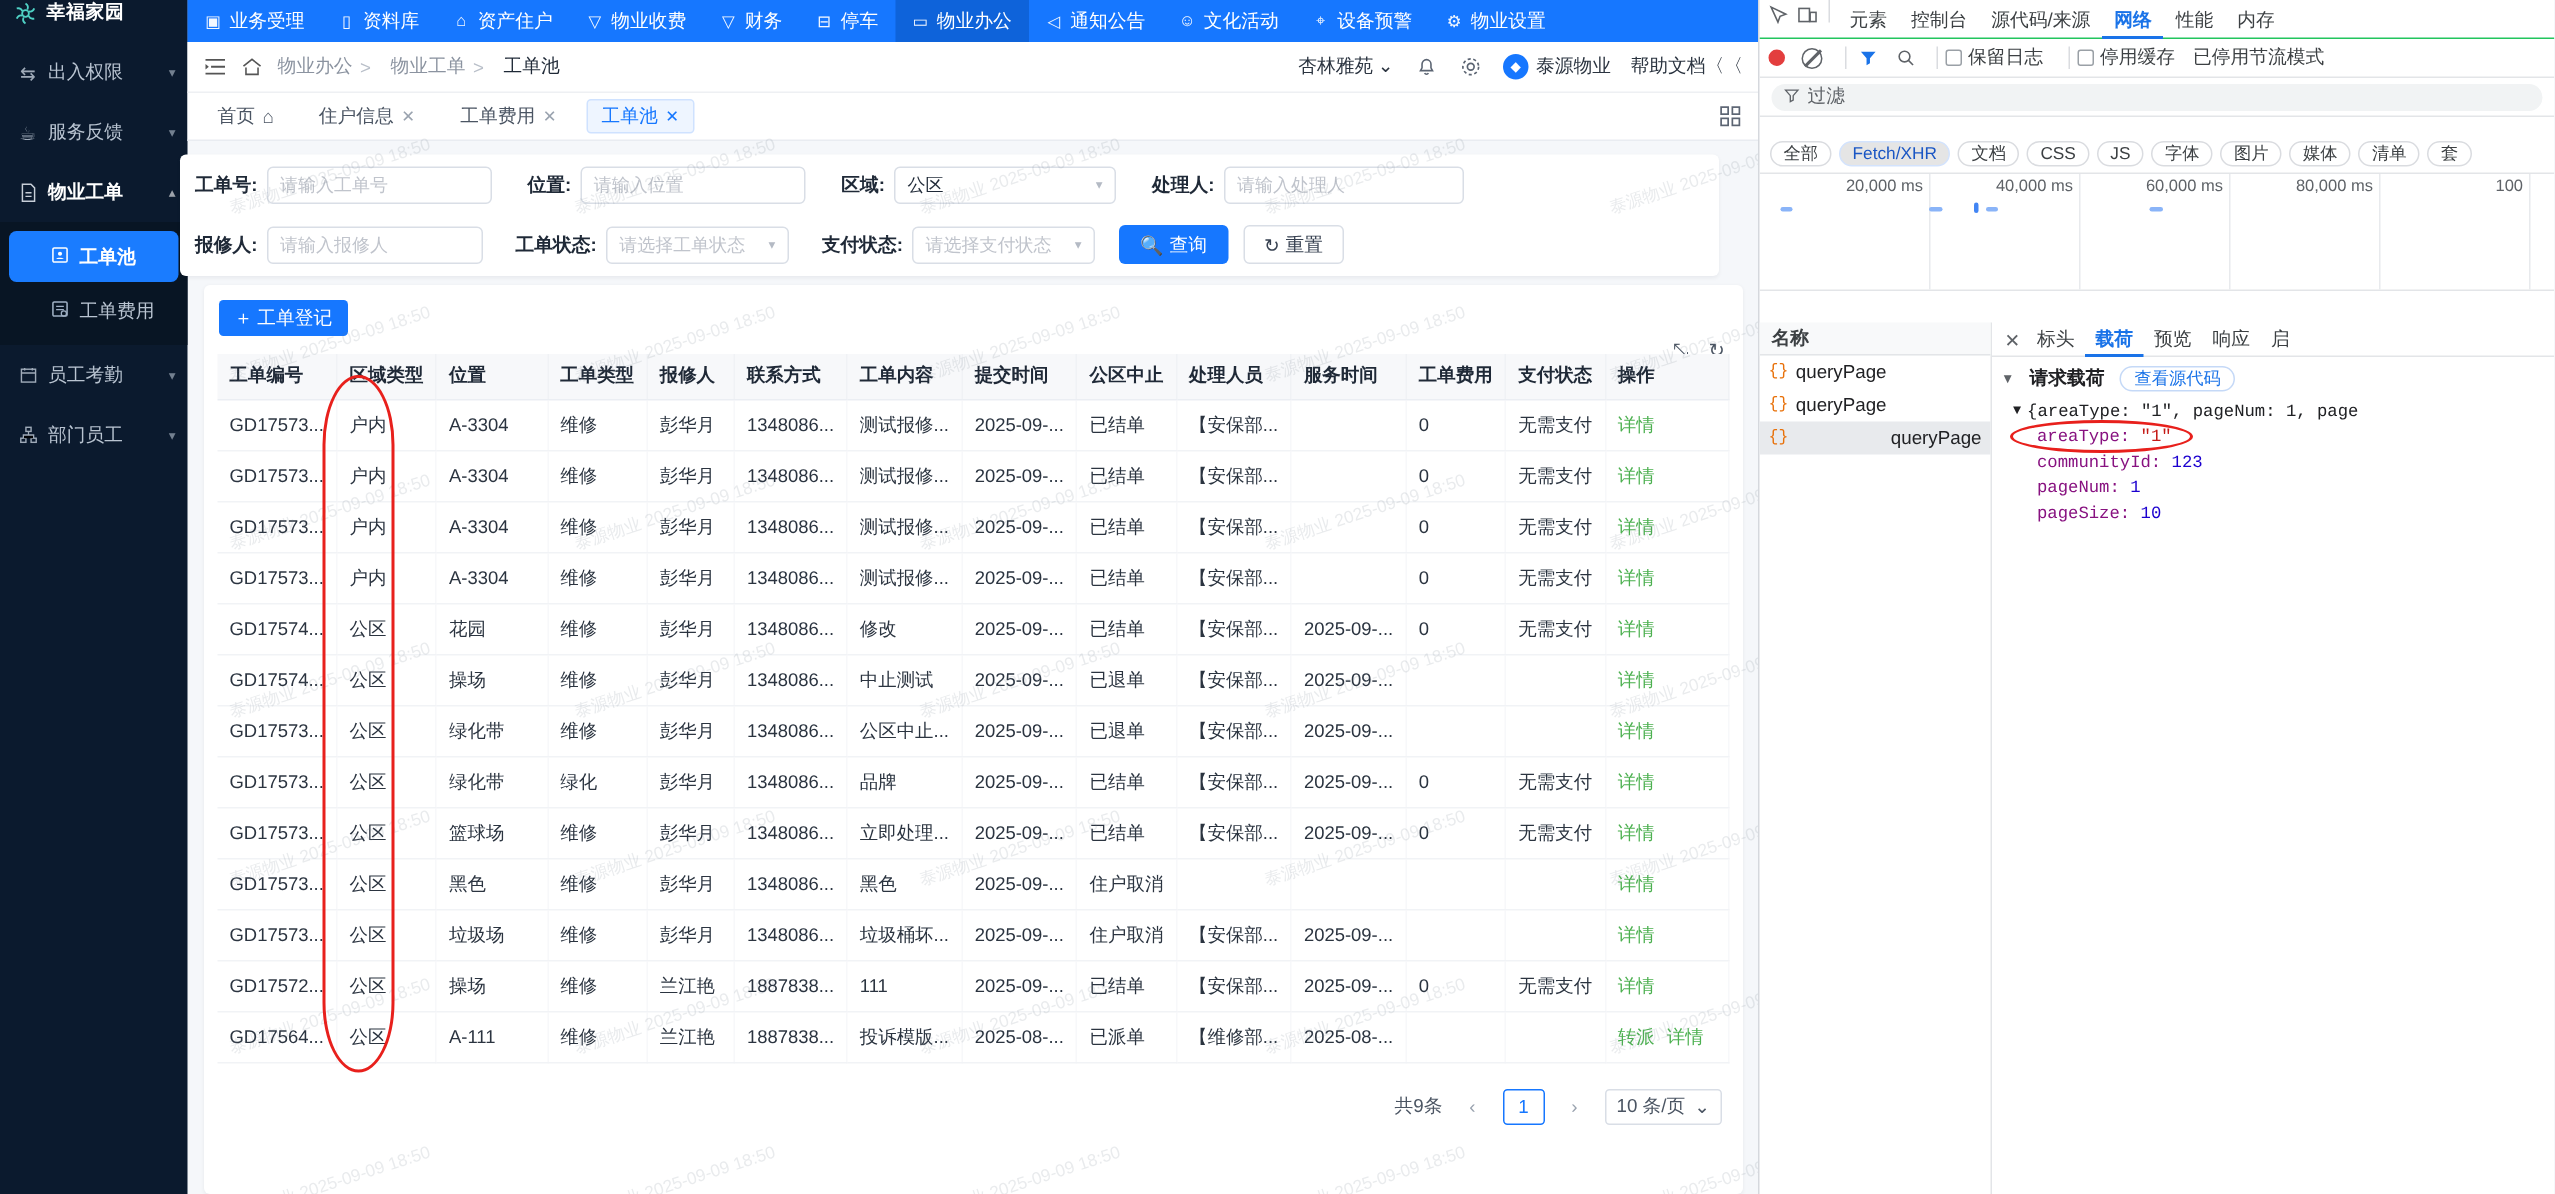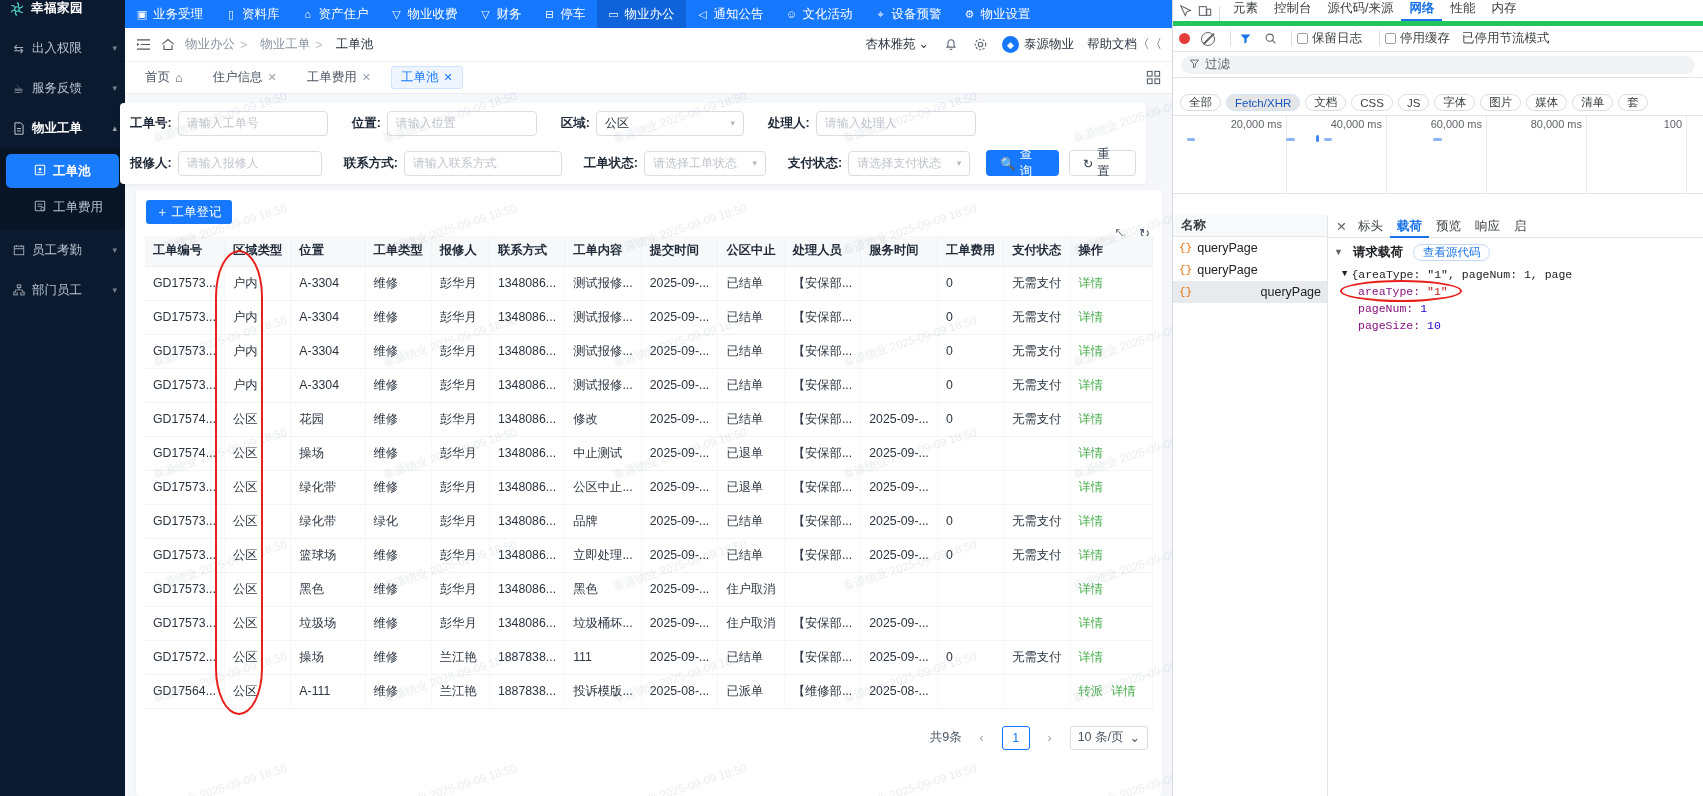--- a/index.html
+++ b/index.html
@@ -80,21 +80,21 @@
   #pager { position:absolute; left:136px; top:715px; width:1026px; height:45px; display:flex; align-items:center; justify-content:flex-end; gap:8px; font-size:12.5px; color:#4b5563; padding-right:14px; }
   #pager .arrow { width:24px; height:24px; display:flex; align-items:center; justify-content:center; border-radius:3px; color:#9aa3af; cursor:pointer; }
   #pager .pg { width:28px; height:24px; border:1px solid #1677ff; border-radius:3px; color:#1677ff; display:flex; align-items:center; justify-content:center; cursor:pointer; }
   #pager .psize { height:24px; border:1px solid #d9dee6; border-radius:3px; padding:0 7px; display:flex; align-items:center; gap:6px; cursor:pointer; }
 
   
   .wm { position:absolute; color:rgba(120,130,145,.16); font-size:11.5px; transform:rotate(-18deg); pointer-events:none; white-space:nowrap; user-select:none; }
 
   
   #devtools { width:531px; height:796px; background:#fff; border-left:1px solid #d5d8dd; position:relative; overflow:hidden; font-size:12.5px; color:#202124; }
-  #dt-tabs { height:26px; display:flex; align-items:flex-end; gap:0; border-bottom:5px solid #22c55e; padding-left:3px; }
+  #dt-tabs { height:26px; display:flex; align-items:flex-start; gap:0; border-bottom:1px solid #22c55e; padding-left:3px; }
   .dt-icbtn { width:19px; height:20px; display:flex; align-items:center; justify-content:center; color:#5f6368; cursor:pointer; }
   .dt-sep { width:1px; height:15px; background:#dadce0; margin:0 5px; }
   .dt-tab { height:26px; padding:0 8px; display:flex; align-items:center; color:#3c4043; cursor:pointer; white-space:nowrap; }
   .dt-tab.active { color:#1a73e8; box-shadow:inset 0 -2px 0 #1a73e8; font-weight:bold; }
   #dt-toolbar { height:26px; display:flex; align-items:center; gap:0; border-bottom:1px solid #e3e5e8; padding-left:6px; }
   .rec { width:11px; height:11px; border-radius:50%; border:2px solid #e33e3e; background:#e33e3e; margin-right:11px; cursor:pointer; }
   .clr { width:14px; height:14px; border-radius:50%; border:1.5px solid #5f6368; position:relative; margin-right:10px; cursor:pointer; }
   .clr:after { content:""; position:absolute; left:-1px; top:5px; width:15px; height:1.5px; background:#5f6368; transform:rotate(-45deg); }
   .chk { width:11px; height:11px; border:1px solid #9aa0a6; border-radius:2px; display:inline-block; margin-right:4px; vertical-align:-1px; }
   .tb-lbl { color:#3c4043; margin-right:12px; display:flex; align-items:center; cursor:pointer; white-space:nowrap; }
@@ -361,26 +361,20 @@
       </span>
     </div>
     <div class="frow">
       <span class="fg">
         <label>报修人:</label>
         <span class="inp" style="width:144px">
             <span class="ph">请输入报修人</span>
           </span>
       </span>
       <span class="fg" style="margin-left:22px">
-        <label>联系方式:</label>
-        <span class="inp" style="width:158px">
-            <span class="ph">请输入联系方式</span>
-          </span>
-      </span>
-      <span class="fg" style="margin-left:22px">
         <label>工单状态:</label>
         <span class="inp sel" style="width:122px">
           <span class="ph">请选择工单状态</span>
           <span class="cv">▾</span>
         </span>
       </span>
       <span class="fg" style="margin-left:22px">
         <label>支付状态:</label>
         <span class="inp sel" style="width:122px">
           <span class="ph">请选择支付状态</span>
@@ -835,20 +829,21 @@
         <span class="ttl">请求载荷</span>
         <span class="src-btn">查看源代码</span>
       </div>
       <div class="jsonmono" style="position:relative; padding-left:14px;">
         <div style="display:flex; gap:4px;">
           <span class="j-pun" style="font-size:9px;">▼</span>
           <span class="j-pun">{areaType: "1", pageNum: 1, page</span>
         </div>
         <div id="dt-fields" style="padding-left:16px;">
             <div><span class="j-key">areaType: </span><span class="j-str">"1"</span></div>
+            <div><span class="j-key">communityId: </span><span class="j-num">123</span></div>
             <div><span class="j-key">pageNum: </span><span class="j-num">1</span></div>
             <div><span class="j-key">pageSize: </span><span class="j-num">10</span></div>
           </div>
         <div class="hl-oval" style="left:12px; top:14px; width:122px; height:22px;"></div>
       </div>
     </div>
   </div>
 </div>
 
 </body></html>

